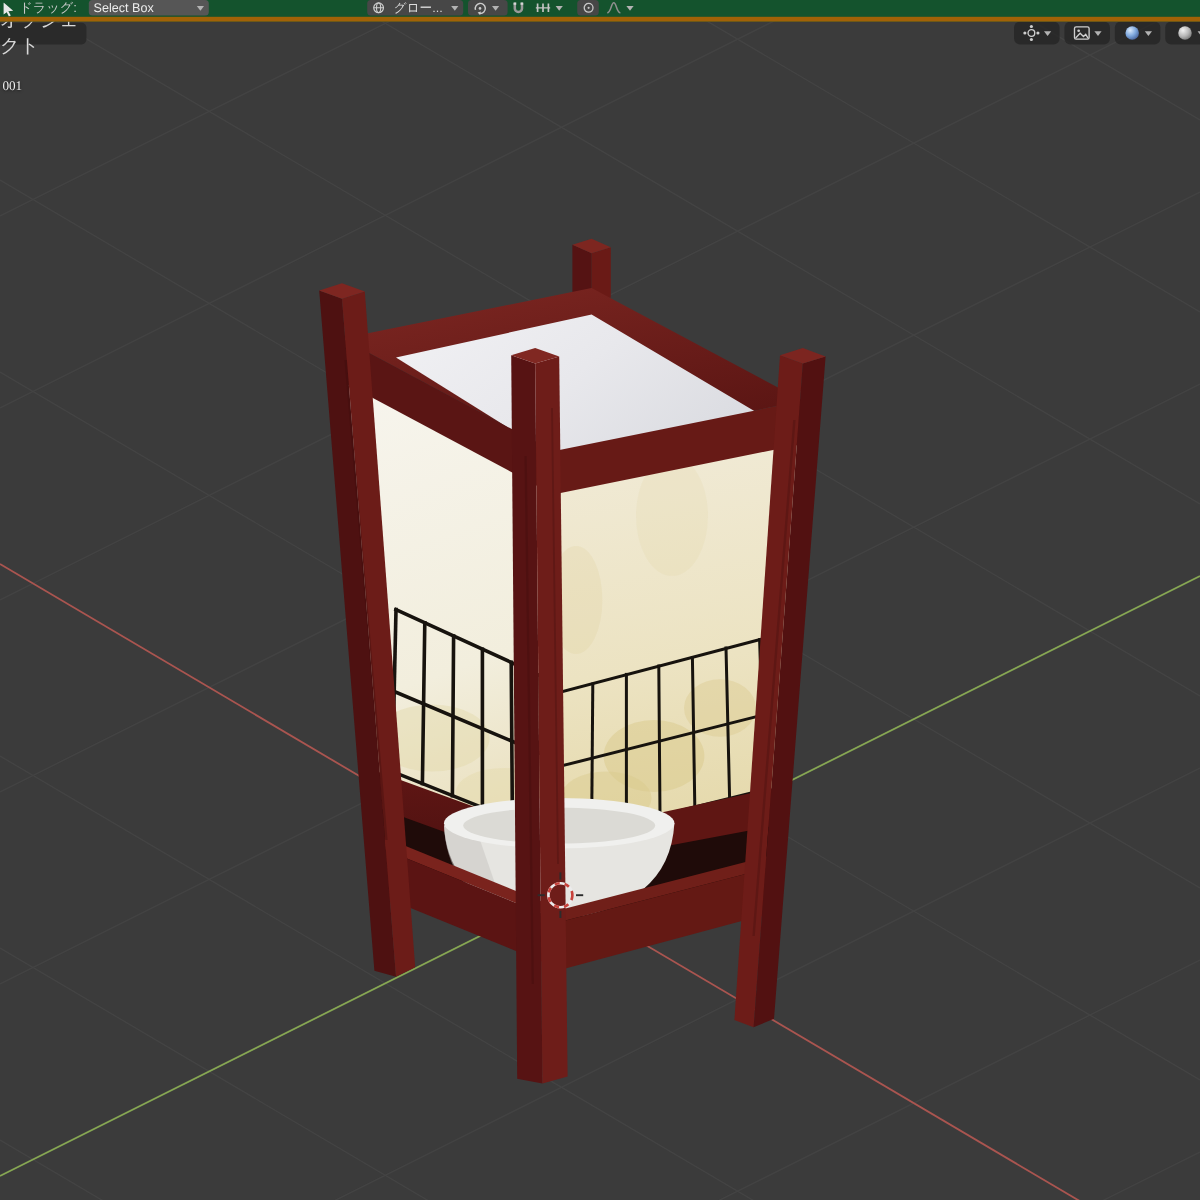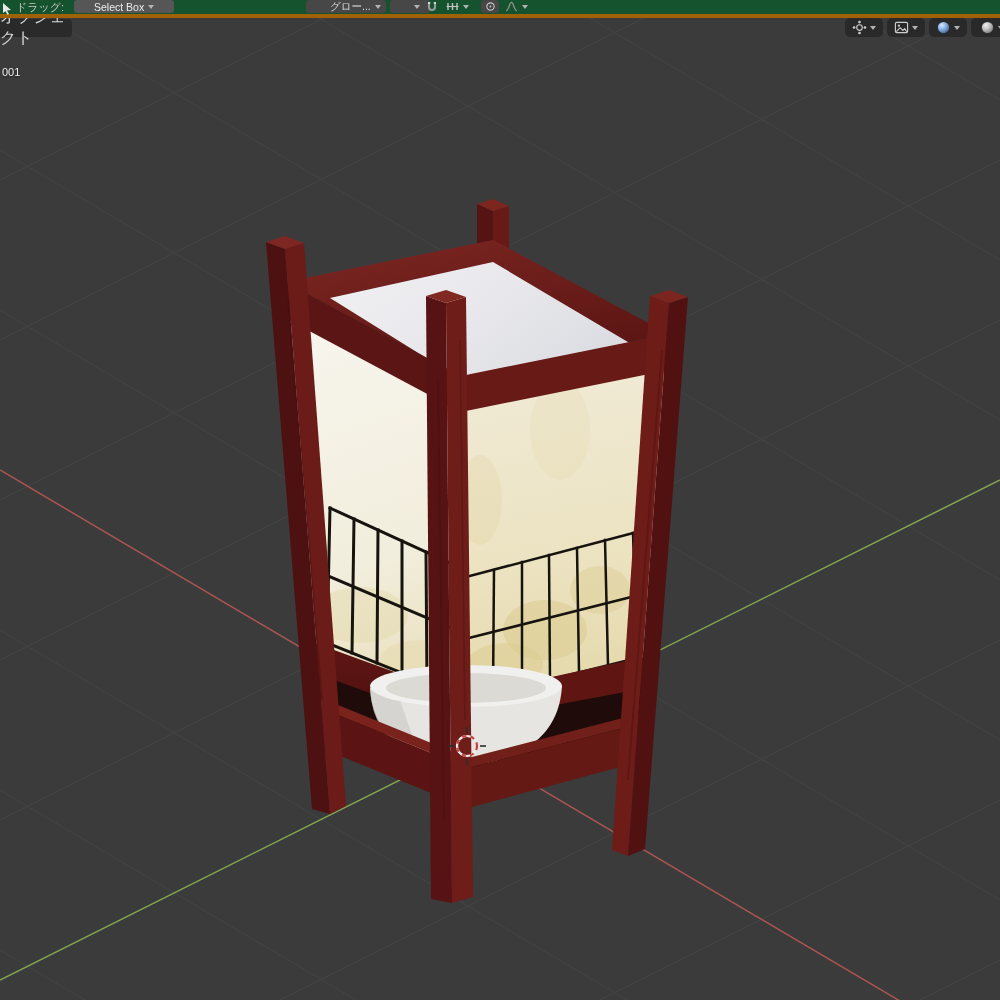--- a/index.html
+++ b/index.html
@@ -15,21 +15,21 @@
     background:#14532d;border-bottom:4px solid #a16207;z-index:20;
   }
   .topbar .lbl{
     position:absolute;top:1px;font-size:11px;color:#c9c9c9;line-height:12px;white-space:nowrap;
   }
   .tool-cursor{
     position:absolute;left:2px;top:1px;width:10px;height:11px;
   }
   .dropdown,.tbtn{
     position:absolute;top:0;height:13px;display:flex;align-items:center;
-    background:#565656;border-radius:3px;padding:0 20px;box-sizing:border-box;
+    background:#565656;border-radius:3px;padding:0 4px;box-sizing:border-box;
     color:#ececec;font-size:10.5px;gap:4px;white-space:nowrap;
   }
   .tbtn{background:#474747;color:#dcdcdc;}
   .tbtn.ghost{background:transparent;}
   .chev{
     width:0;height:0;border-left:3.5px solid transparent;border-right:3.5px solid transparent;
     border-top:4px solid #b3b3b3;display:inline-block;flex:0 0 auto;
   }
   
   .mode-pill{
@@ -37,21 +37,21 @@
     background:rgba(41,41,41,.95);border-radius:0 4px 4px 0;
     color:#d8d8d8;font-size:16px;display:flex;align-items:center;justify-content:center;
   }
   .vbtn{
     position:absolute;top:18px;height:19px;z-index:15;
     background:rgba(38,38,38,.8);border-radius:5px;
     display:flex;align-items:center;justify-content:center;gap:3px;padding:0 4px;box-sizing:border-box;
   }
   .objname{
     position:absolute;left:2px;top:66px;z-index:15;
-    color:#efefef;font-size:11px;text-shadow:0 1px 2px rgba(0,0,0,.6);
+    color:#efefef;font-size:11px;text-shadow:0 1px 2px rgba(0,0,0,.6);font-family:Liberation Serif, serif;
   }
   svg.viewport{position:absolute;left:0;top:0;z-index:1;}
 </style>
 </head>
 <body>
 
 <div class="topbar">
   <span class="tool-cursor">
     <svg width="10" height="12" viewBox="0 0 10 12">
         <path d="M1,0 L9,7 L5,7.4 L7,11 L5.4,11.8 L3.6,8.2 L1,10 Z" fill="#e8e8e8"></path>

